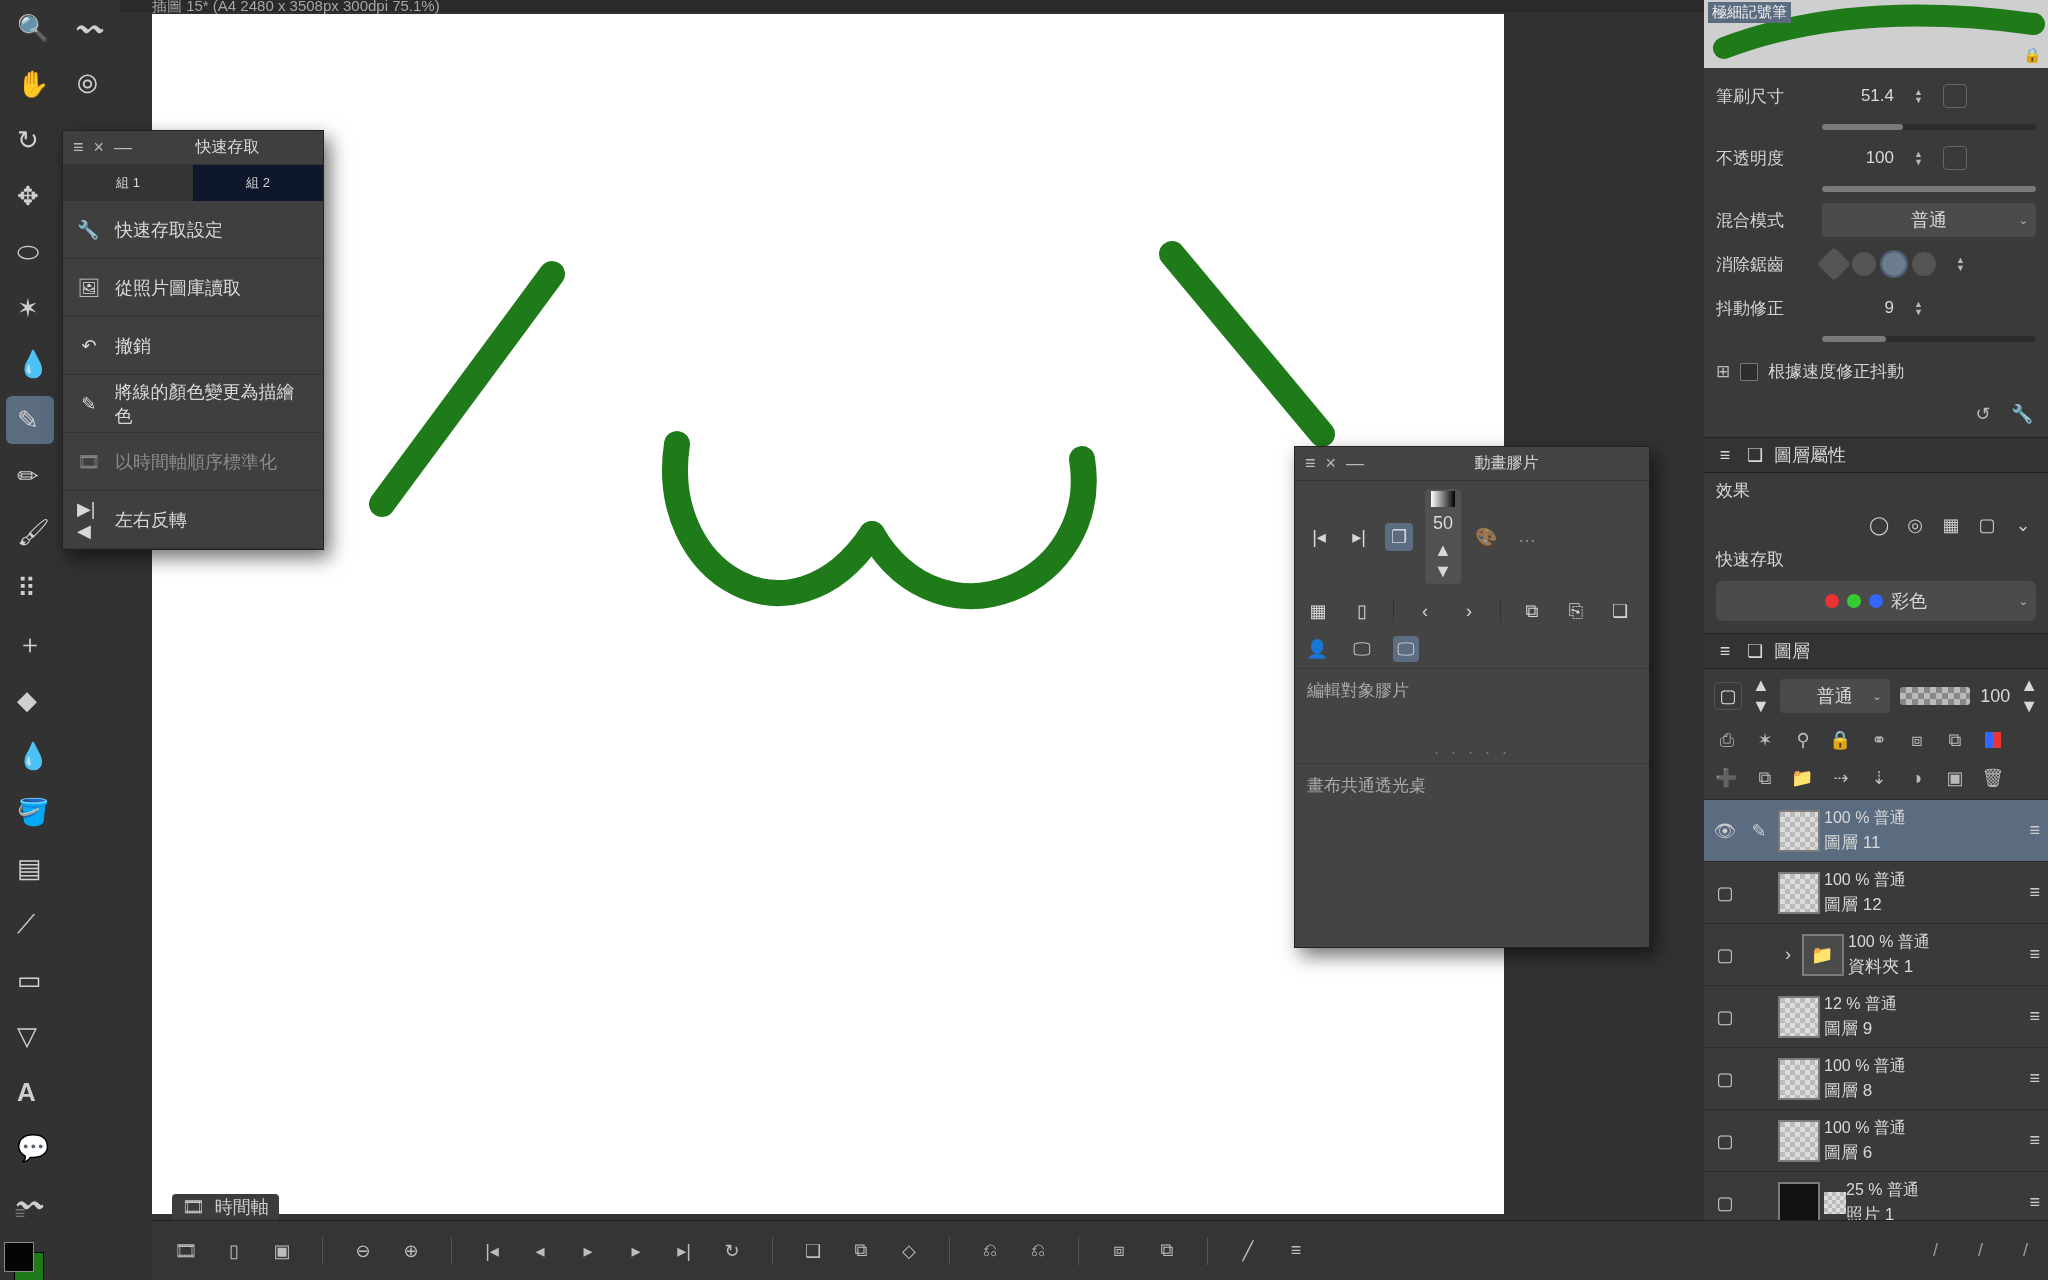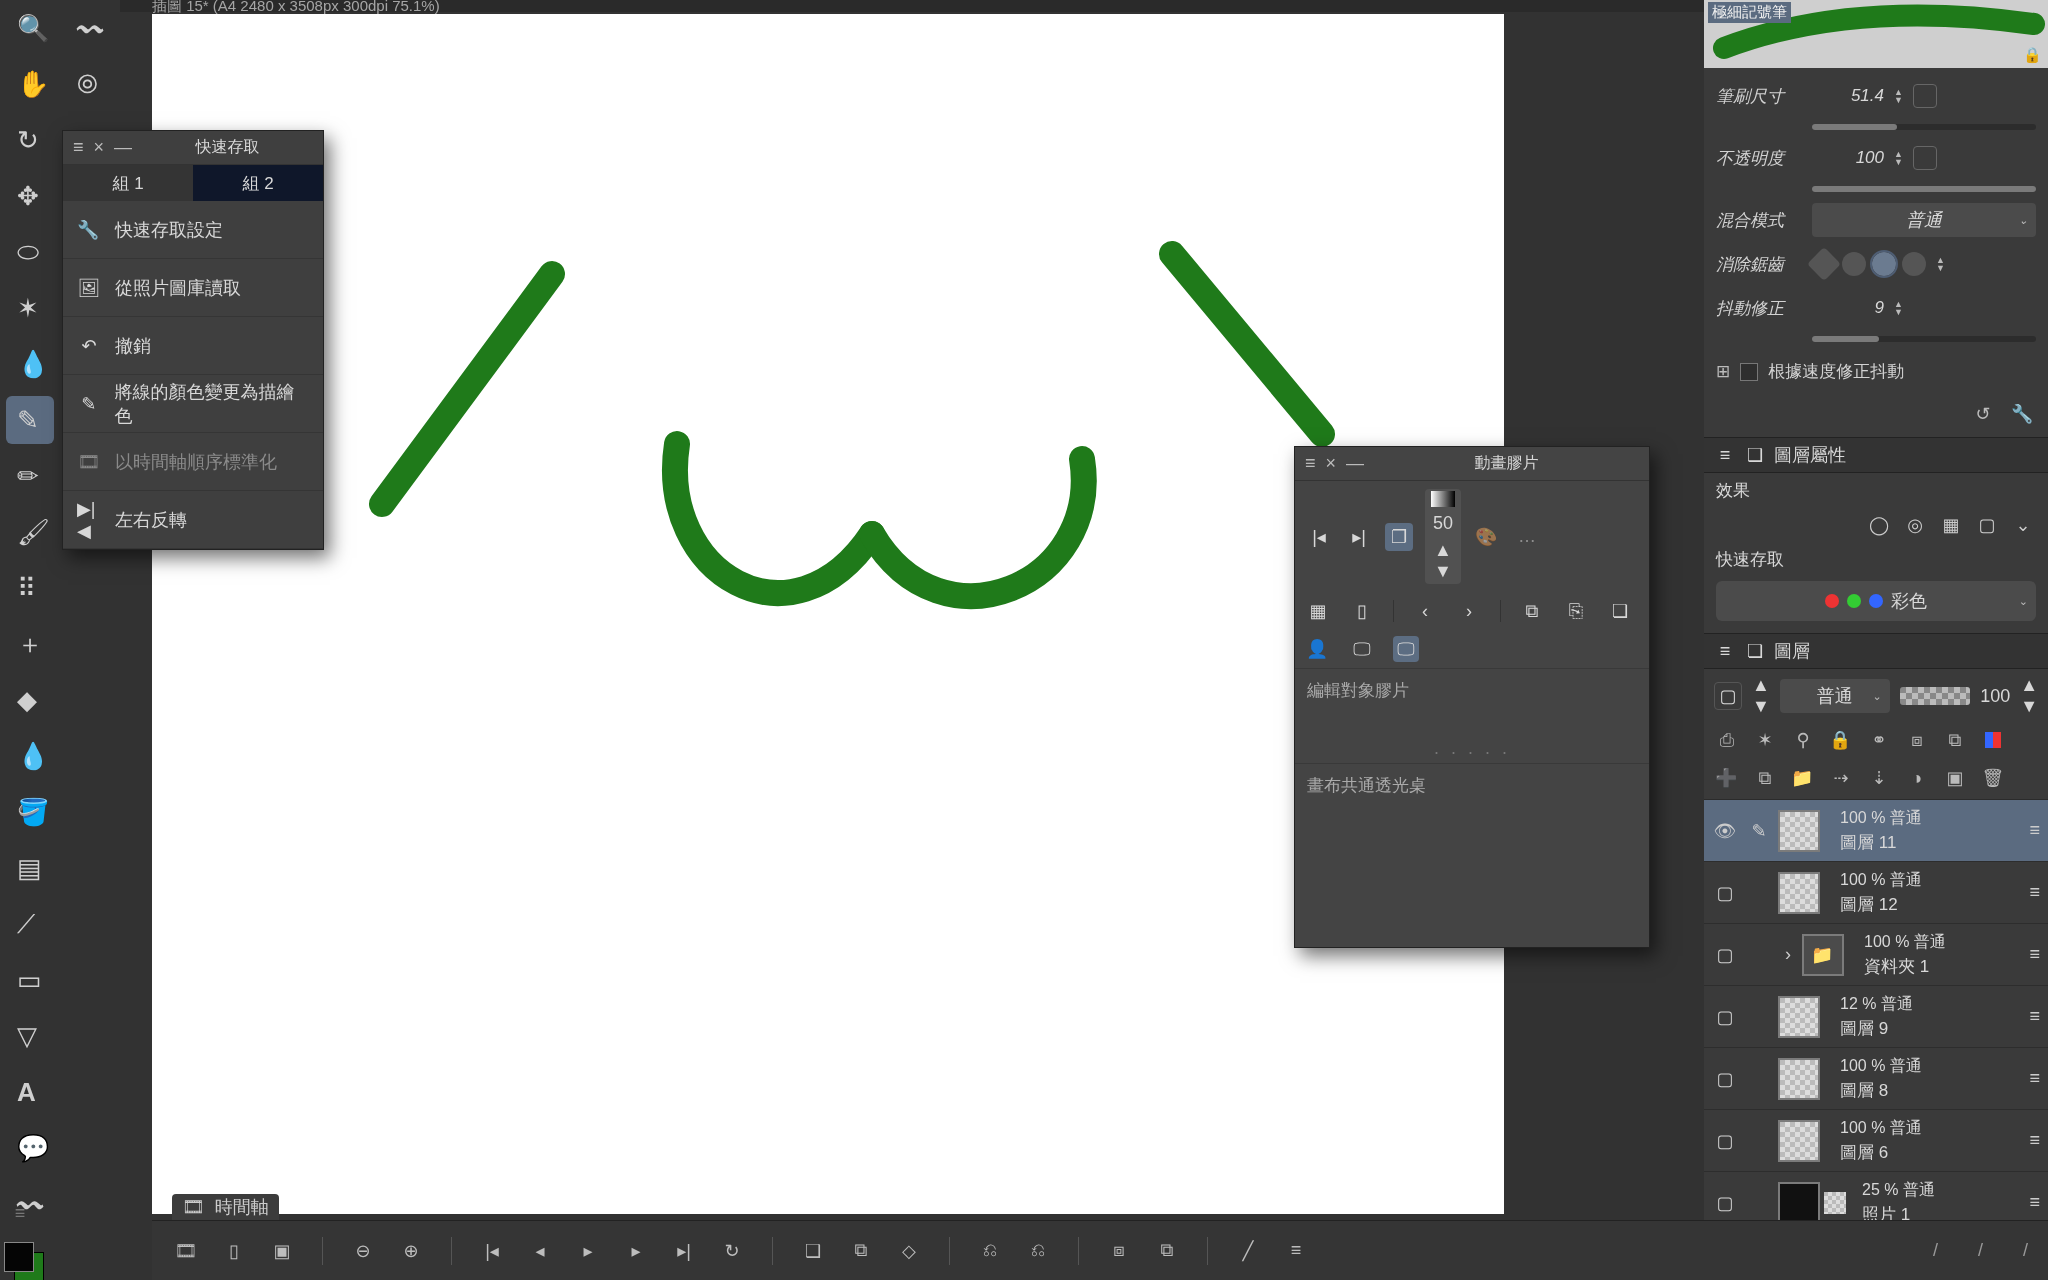--- a/index.html
+++ b/index.html
@@ -106,21 +106,21 @@
   .popup .wctrl { font-size:18px; color:#bbb; }
 
   #quick-access {
     left: 62px; top: 130px;
     width: 262px;
   }
   #quick-access .tabs { display:flex; height:36px; }
   #quick-access .tabs .qa-tab {
     flex:1; display:flex;align-items:center;justify-content:center;
     background:#343434;
-    font-size:17px;
+    font-size:13px;
   }
   #quick-access .tabs .qa-tab.active { background:#0f172a;text-align:center; }
   #quick-access .qa-item {
     height:58px; display:flex; align-items:center; gap:14px;
     padding: 0 14px; border-bottom:1px solid #353535;
     font-size:18px;
   }
   #quick-access .qa-item.dim { color:#8a8a8a; }
   #quick-access .qa-ico { width:24px; display:flex; justify-content:center; }
 
@@ -160,22 +160,21 @@
   .brush-preview .bp-label {
     position:absolute; left:4px; top:2px; font-size:15px;
     background:#5b6b80; color:#eee; padding:1px 4px;
   }
   .brush-preview svg { width:100%; height:100%; }
   .brush-preview .lock { position:absolute; right:6px; bottom:4px; color:#777; font-size:15px;}
 
   .panel-pad { padding: 6px 12px; }
   .prop-line {
     display:flex; align-items:center; height:44px;
-    gap:10px;
-    font-style:italic;
+    gap:20px;
   }
   .prop-line > label { font-size:17px; color:#d2d2d2; width:86px;}
   .prop-line .slider-track {
     flex:1; height:6px; background:#2c2c2c; border-radius:3px; position:relative;
   }
   .prop-line .slider-fill { position:absolute; left:0; top:0; bottom:0; background:#7a7a7a; border-radius:3px; }
   .prop-line .num {
     width:72px; text-align:right; font-size:17px;
   }
   .prop-line .stepper { display:flex;flex-direction:column;gap:0;font-size:9px;color:#bbb;line-height:8px;}
@@ -249,21 +248,21 @@
   }
   .layer-row .twisty { width:20px;text-align:center;color:#ccc;}
   .layer-row .thumb {
     width:42px;height:42px;
     background:
       repeating-conic-gradient(#ddd 0 25%, #bbb 0 50%) 0 0/10px 10px;
     border:2px solid #7b7b7b;
   }
   .layer-row .thumb.folder { background:#4b4b4b; display:flex;align-items:center;justify-content:center;}
   .layer-row .thumb.photo { background:#111; }
-  .layer-row .meta { display:flex;flex-direction:column;gap:2px; margin-left:16px;}
+  .layer-row .meta { display:flex;flex-direction:column;gap:2px; margin-left:0;}
   .layer-row .meta .l1 { font-size:16px; }
   .layer-row .meta .l2 { font-size:17px; }
   .layer-row .menu { margin-left:auto; color:#ccc; }
   .layer-row .clipbadge {
     position:relative; width:22px;height:22px; margin-right:-4px;
     background:#4b4b4b; display:flex;align-items:center;justify-content:center;
   }
   .checker-sm {
     width:22px;height:22px;
     background: repeating-conic-gradient(#ddd 0 25%, #bbb 0 50%) 0 0/8px 8px;

